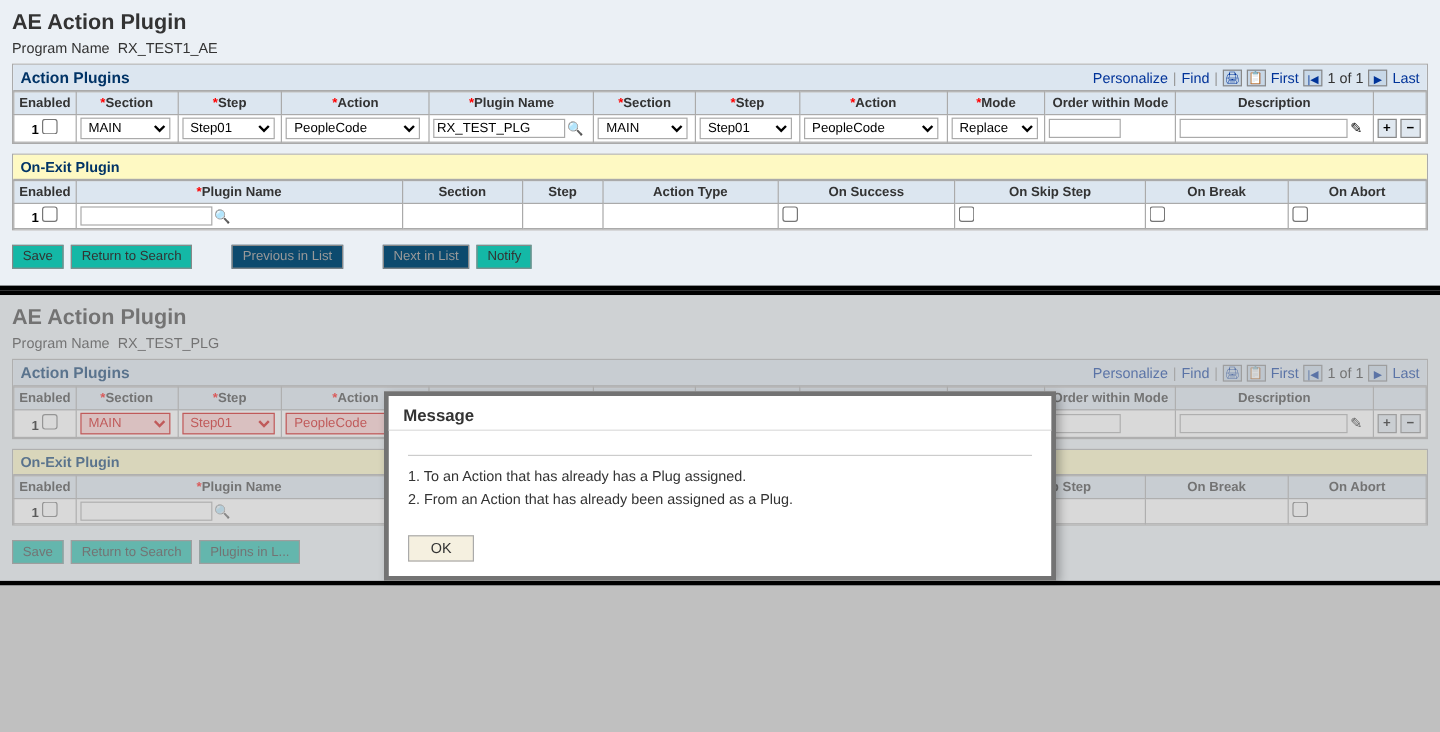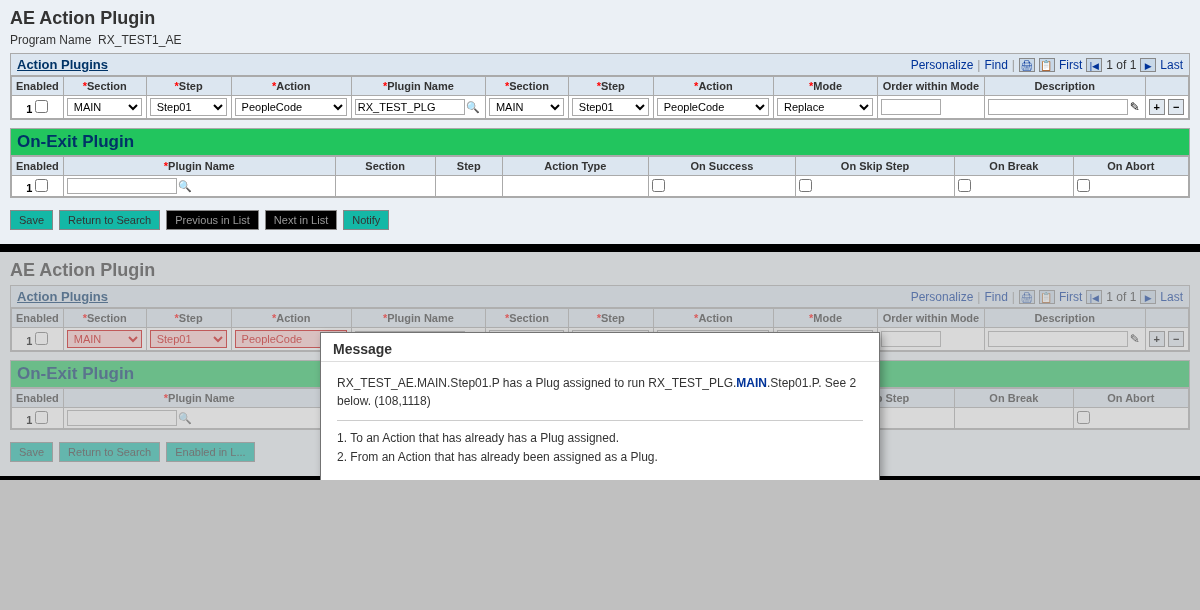--- a/index.html
+++ b/index.html
@@ -42,21 +42,20 @@
       padding: 3px 6px;
       display: flex;
       justify-content: space-between;
       align-items: center;
     }
 
     .section-header-title {
       font-weight: bold;
       color: #003366;
       font-size: 13px;
-      text-decoration: underline;
     }
 
     .section-header-controls {
       display: flex;
       align-items: center;
       gap: 4px;
       font-size: 12px;
       color: #003399;
     }
 
@@ -147,26 +146,26 @@
     }
 
     
     .on-exit-section {
       border: 1px solid #aaa;
       background: #fff;
       margin-bottom: 8px;
     }
 
     .on-exit-header {
-      background: #22c55e;
+      background: #fef9c3;
       border-bottom: 1px solid #aaa;
       padding: 3px 6px;
       font-weight: bold;
       color: #003366;
-      font-size: 17px;
+      font-size: 12px;
     }
 
     
     .toolbar {
       display: flex;
       gap: 6px;
       align-items: center;
       padding: 4px 0;
     }
 
@@ -177,22 +176,23 @@
       font-size: 11px;
       padding: 3px 8px;
       color: #333;
       display: flex;
       align-items: center;
       gap: 3px;
     }
 
     .toolbar-btn:disabled {
       color: #999;
-      background: #000000;
+      background: #0c4a6e;
       cursor: default;
+      margin-left: 27px;
     }
 
     
     .black-bar {
       height: 4px;
       background: #000;
     }
 
     
     input[type="checkbox"] {
@@ -207,21 +207,21 @@
       background: rgba(180,180,180,0.5);
       display: flex;
       align-items: flex-start;
       justify-content: center;
       padding-top: 80px;
       z-index: 100;
     }
 
     .modal-box {
       background: #fff;
-      border: 1px solid #737373;
+      border: 4px solid #737373;
       width: 560px;
       padding: 0;
       box-shadow: 3px 3px 8px rgba(0,0,0,0.3);
     }
 
     .modal-title-bar {
       background: #fff;
       padding: 8px 12px 4px 12px;
       font-size: 14px;
       font-weight: bold;
@@ -279,21 +279,21 @@
       width: 140px;
     }
 
     .plugin-name-cell {
       display: flex;
       align-items: center;
       gap: 2px;
     }
 
     .mode-select {
-      width: 96px;
+      width: 72px;
     }
 
     .section-select {
       width: 75px;
     }
 
     .step-select {
       width: 77px;
     }
 
@@ -463,20 +463,24 @@
     <button class="toolbar-btn" disabled="">Previous in List</button>
     <button class="toolbar-btn" disabled="">Next in List</button>
     <button class="toolbar-btn">Notify</button>
   </div>
 </div>
 
 <div class="black-bar"></div>
 
 <div class="page-section second-section-wrapper">
   <div class="page-title">AE Action Plugin</div>
+  <div class="program-name-row">
+    <span>Program Name</span>&nbsp;
+    <span>RX_TEST_PLG</span>
+  </div>
 
   <div class="section-box">
     <div class="section-header">
       <span class="section-header-title">Action Plugins</span>
       <div class="section-header-controls">
         <a>Personalize</a>
         <span class="separator">|</span>
         <a>Find</a>
         <span class="separator">|</span>
         <span class="nav-icon">🖨</span>
@@ -602,30 +606,27 @@
           <td>&nbsp;</td>
           <td><input type="checkbox" style=""></td>
         </tr>
       </tbody>
     </table>
   </div>
 
   <div class="toolbar">
     <button class="toolbar-btn">Save</button>
     <button class="toolbar-btn">Return to Search</button>
-    <button class="toolbar-btn">Enabled in L...</button>
+    <button class="toolbar-btn">Plugins in L...</button>
   </div>
 
   <div class="modal-overlay">
     <div class="modal-box">
       <div class="modal-title-bar">Message</div>
       <div class="modal-body">
-        <div class="modal-message">
-          <span style="color:#333;">RX_TEST_AE</span><span>.MAIN.Step01.P has a Plug assigned to run </span><span style="color:#333;">RX_TEST_PLG</span><span>.</span><span style="color:#003399;font-weight:bold;">MAIN</span><span>.Step01.P. See 2 below. (108,1118)</span>
-        </div>
         <hr class="modal-divider">
         <div class="modal-subtext">
           <div>1. To an Action that has already has a Plug assigned.</div>
           <div>2. From an Action that has already been assigned as a Plug.</div>
         </div>
       </div>
       <div class="modal-footer">
         <button class="ok-btn">OK</button>
       </div>
     </div>

